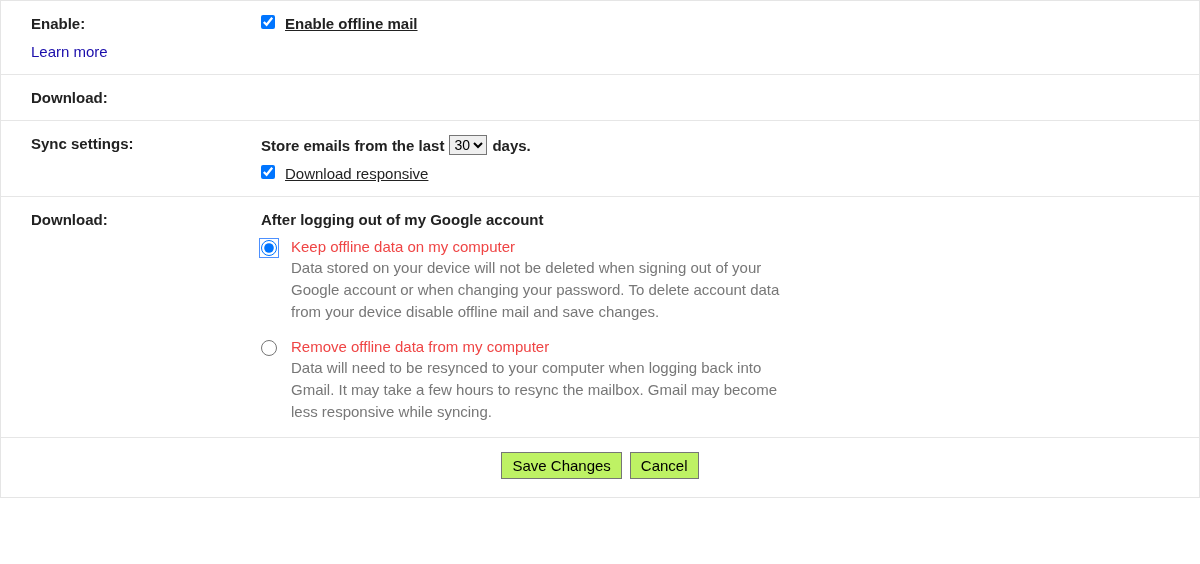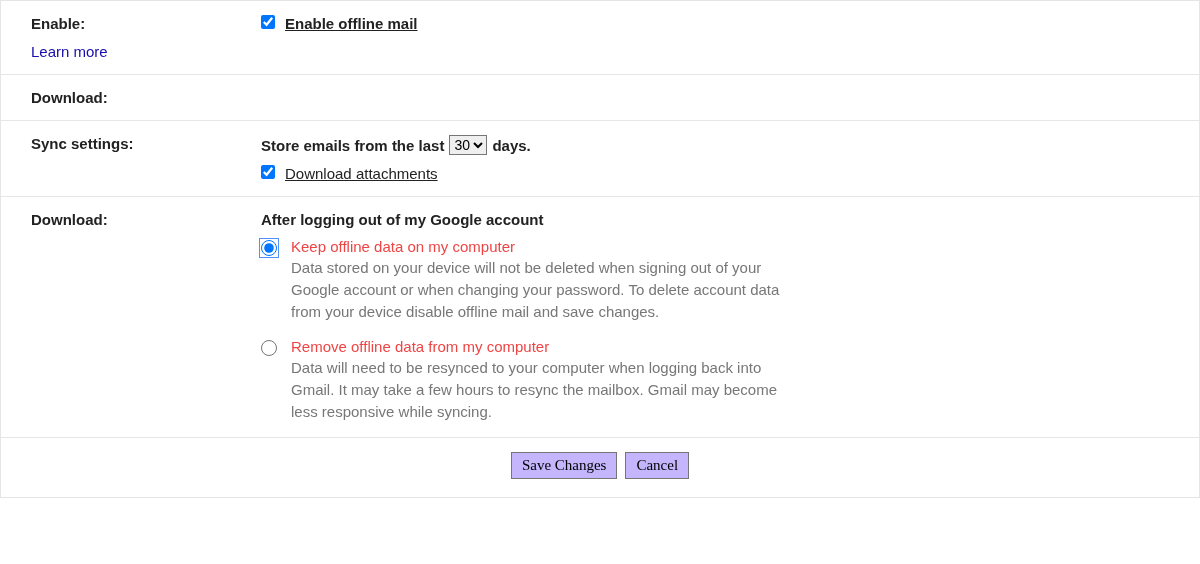--- a/index.html
+++ b/index.html
@@ -108,24 +108,24 @@
       color: #777;
       line-height: 1.45;
     }
     .button-row {
       display: flex;
       justify-content: center;
       gap: 8px;
       padding: 14px 0 18px 0;
     }
     button {
-      font-family: Liberation Serif, serif;
+      font-family: Liberation Sans, sans-serif;
       font-size: 15px;
       padding: 4px 10px;
-      background: #c4b5fd;
+      background: #bef264;
       border: 1px solid #767676;
       cursor: pointer;
     }
   </style>
 </head>
 <body>
 
 <div class="container">
 
   <div class="section">
@@ -150,21 +150,21 @@
     <div class="section-content">
       <div class="sync-line">
         <span>Store emails from the last</span>
         <select>
           <option>30</option>
         </select>
         <span>days.</span>
       </div>
       <div class="checkbox-line normal">
         <input type="checkbox" checked="" style="">
-        <label>Download attachments</label>
+        <label>Download responsive</label>
       </div>
     </div>
   </div>
 
   <div class="section">
     <div class="section-label">Download:</div>
     <div class="section-content">
       <div class="security-heading">After logging out of my Google account</div>
       <div class="radio-group">
         <div class="radio-item selected">

